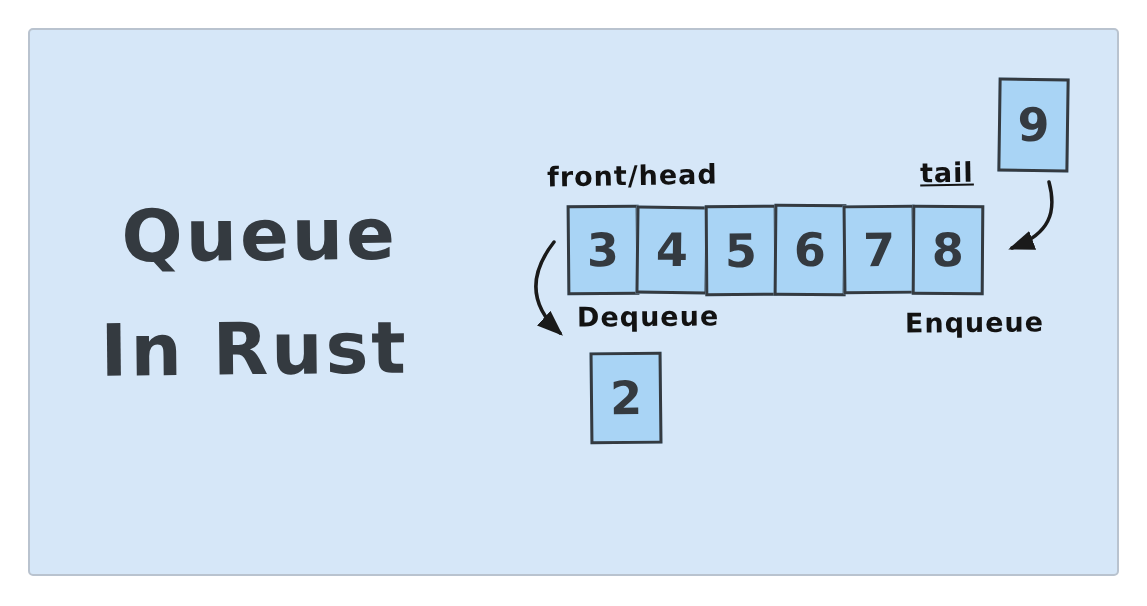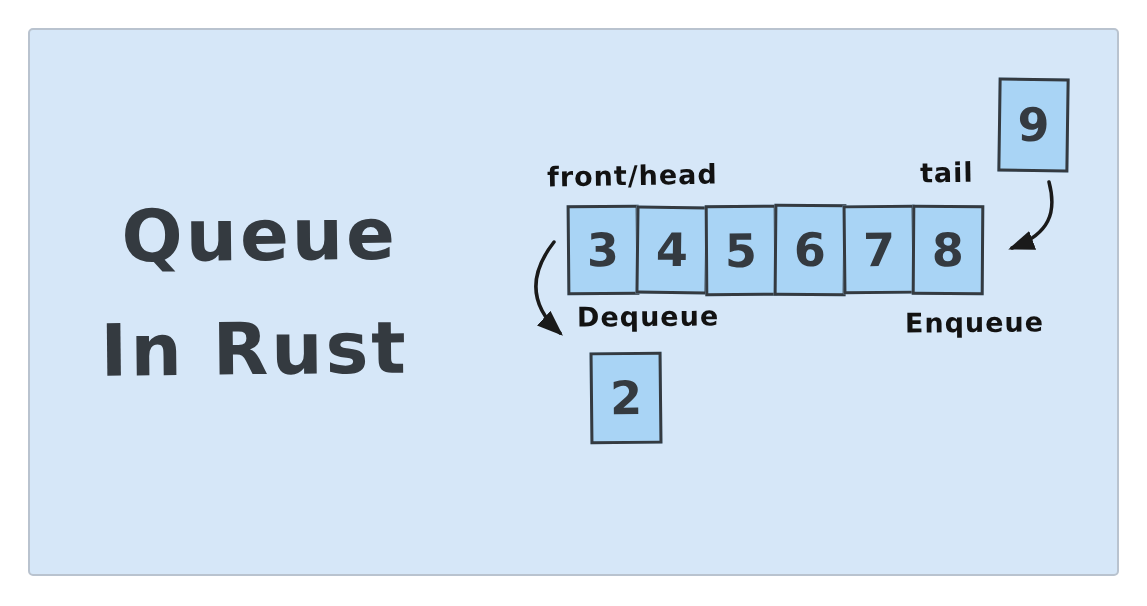--- a/index.html
+++ b/index.html
@@ -58,21 +58,21 @@
   
   .label {
     position: absolute;
     color: #121212;
     font-size: 27px;
     font-weight: 600;
     letter-spacing: 1px;
     white-space: nowrap;
   }
   .label-front   { left: 517px; top: 130px; transform: rotate(-1deg); }
-  .label-tail    { left: 890px; top: 127px; transform: rotate(-1deg); }
+  .label-tail    { left: 890px; top: 127px; transform: rotate(-1deg); text-decoration: underline; }
   .label-dequeue { left: 547px; top: 271px; transform: rotate(-0.5deg); }
   .label-enqueue { left: 875px; top: 277px; transform: rotate(-0.5deg); }
   
   svg.arrows {
     position: absolute;
     left: 0; top: 0;
     width: 1091px; height: 548px;
     pointer-events: none;
   }
 </style>

